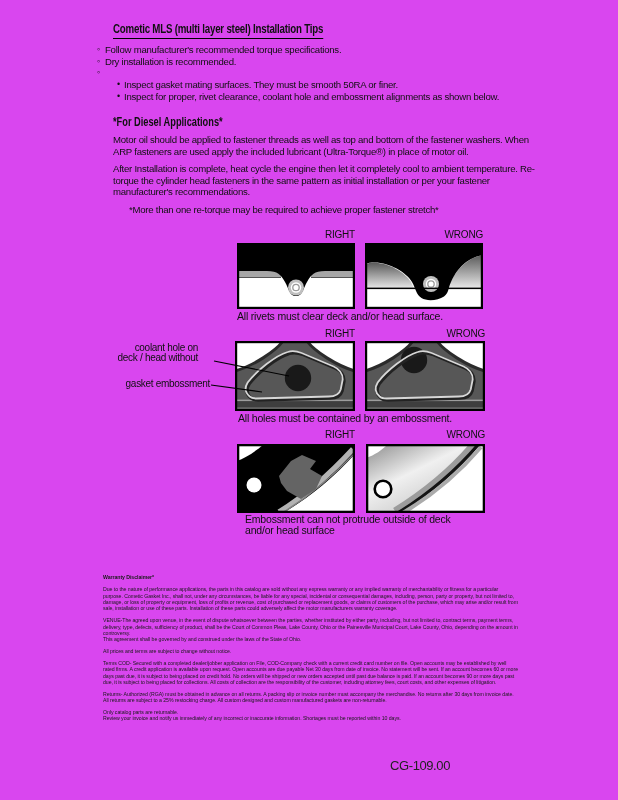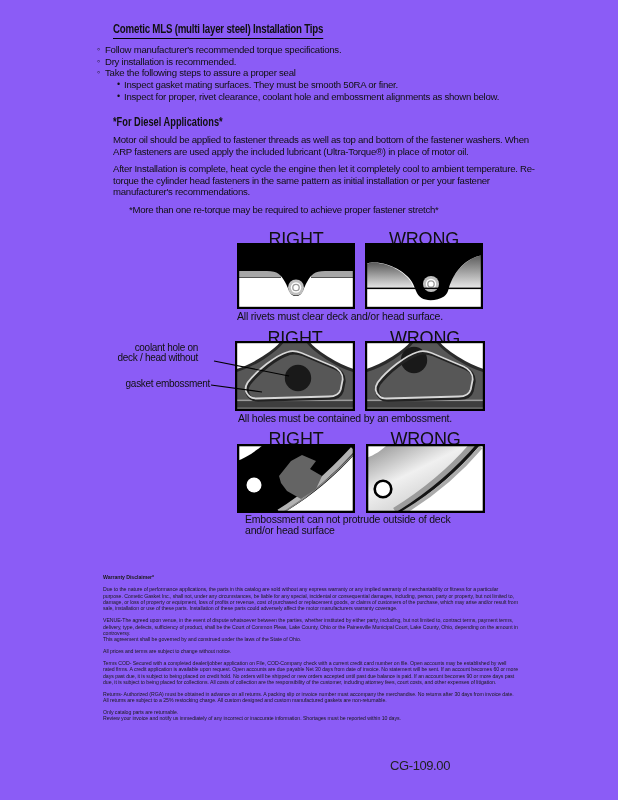--- a/index.html
+++ b/index.html
@@ -1,17 +1,17 @@
 <!DOCTYPE html>
 <html><head>
 <meta charset="utf-8">
 <style>
   html,body { margin:0; padding:0; background:#fff; }
   .page {
-    position:relative; width:618px; height:800px; background:#8b5cf6;
+    position:relative; width:618px; height:800px; background:#d946ef;
     font-family:"Liberation Sans","DejaVu Sans",sans-serif; color:#101010;
     overflow:hidden;
   }
   
   .title {
     position:absolute; left:113px; top:21px; font-size:13.5px; font-weight:bold;
     letter-spacing:-0.3px; white-space:nowrap;
   }
   .title .squeeze {
     display:inline-block; transform:scaleX(0.72); transform-origin:left center;
@@ -27,21 +27,21 @@
     position:absolute; left:113px; top:115px; font-size:12.5px; font-weight:bold;
     white-space:nowrap;
   }
   .diesel-h .squeeze { display:inline-block; transform:scaleX(0.74); transform-origin:left center; }
   .para { position:absolute; left:113px; width:424px; font-size:9.6px;
     letter-spacing:-0.25px; line-height:11.6px; }
   #para1 { top:134px; }
   #para2 { top:163px; }
   #note  { top:204px; width:440px;margin-left:16px; }
   
-  .rw { position:absolute; font-size:18px; letter-spacing:-0.2px; text-align:center; }
+  .rw { position:absolute; font-size:10px; letter-spacing:-0.2px; text-align:right; }
   .cap { position:absolute; font-size:10.5px; letter-spacing:-0.2px; line-height:11px; }
   .side-label { position:absolute; text-align:right; font-size:10px;
     letter-spacing:-0.3px; line-height:9.8px; }
   .panel { position:absolute; }
   .panel svg { display:block; }
   #leader-overlay { position:absolute; left:0; top:0; pointer-events:none; }
   
   .disclaimer { position:absolute; left:103px; top:574px; width:416px;
     font-size:5.2px; line-height:1.22; color:#1a1a1a; letter-spacing:-0.05px; }
   .disclaimer .dh { font-weight:bold; margin:0 0 6px 0; }
@@ -63,21 +63,20 @@
     <div class="b-row">
       <span class="mark">◦</span>
       <span>Follow manufacturer's recommended torque specifications.</span>
     </div>
     <div class="b-row">
       <span class="mark">◦</span>
       <span>Dry installation is recommended.</span>
     </div>
     <div class="b-row">
       <span class="mark">◦</span>
-      <span>Take the following steps to assure a proper seal</span>
     </div>
     <div class="sub">
       <div class="b-row">
         <span class="mark">•</span>
         <span>Inspect gasket mating surfaces.  They must be smooth 50RA or finer.</span>
       </div>
       <div class="b-row">
         <span class="mark">•</span>
         <span>Inspect for proper, rivet clearance, coolant hole and embossment alignments as shown below.</span>
       </div>

